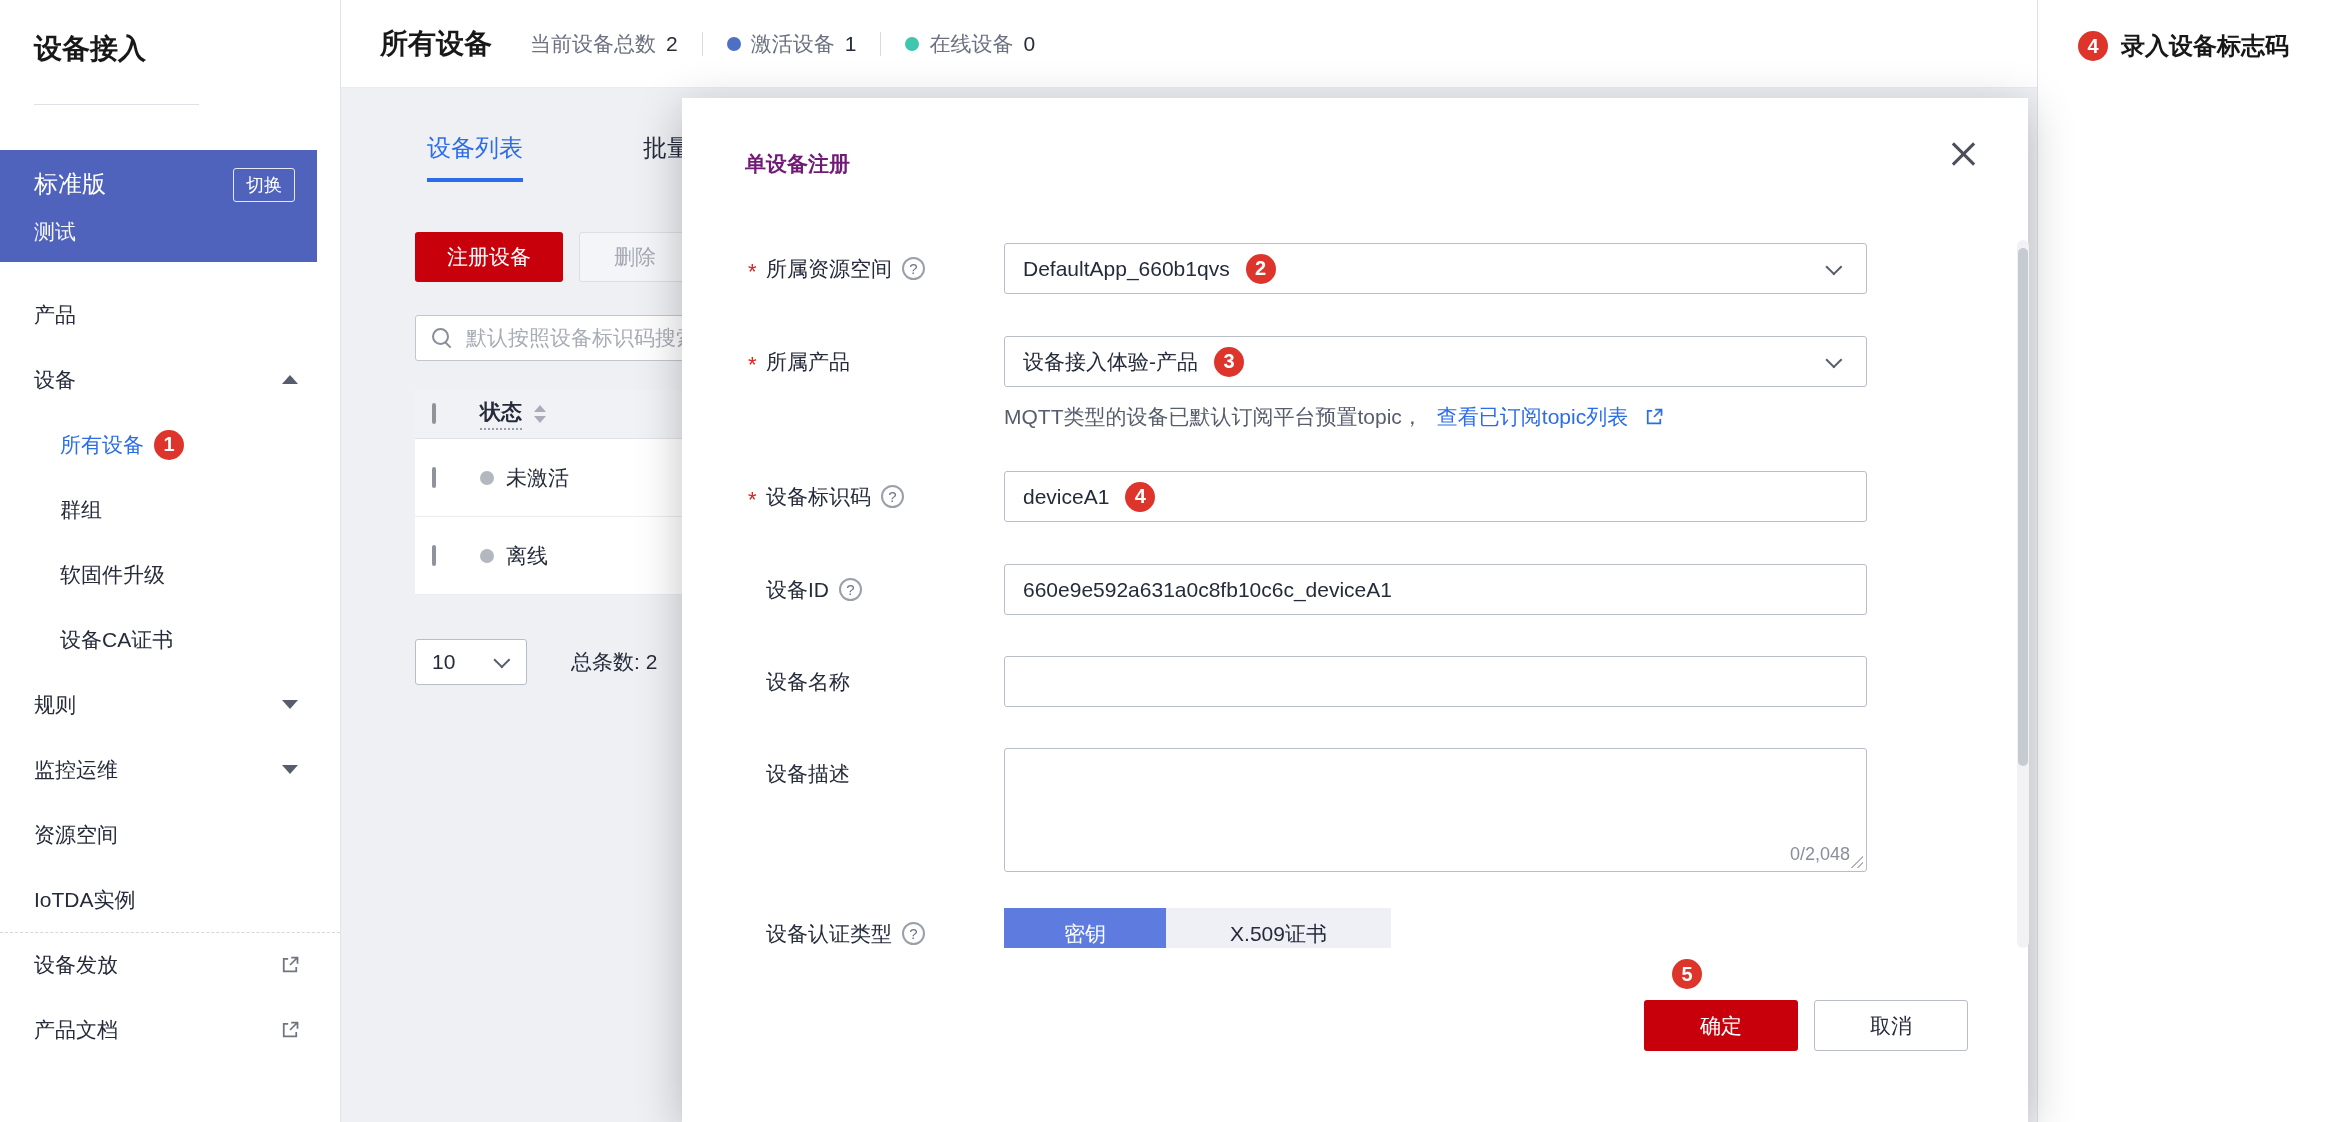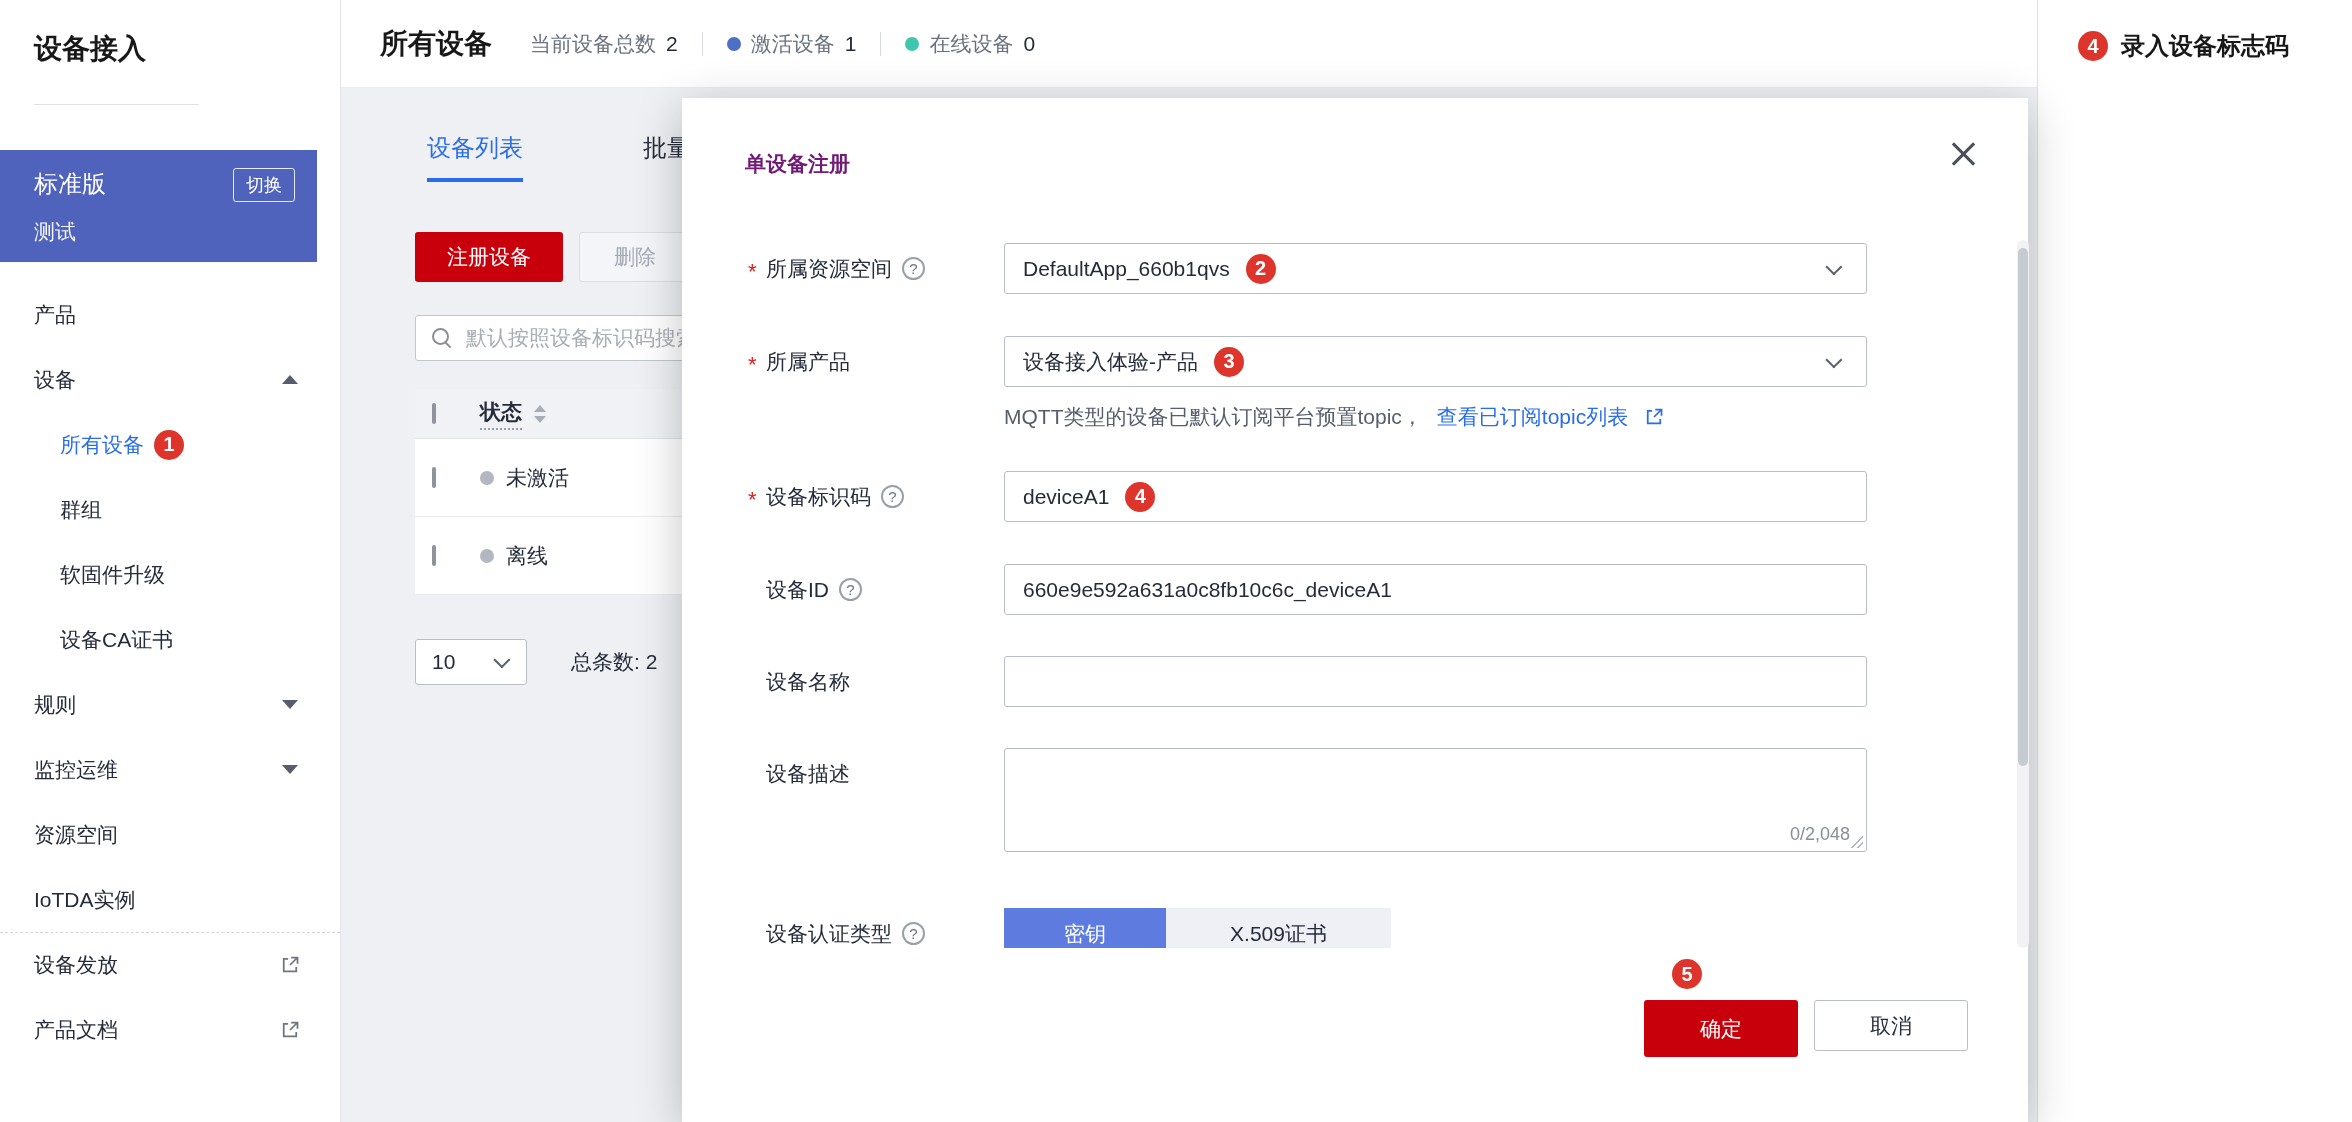--- a/index.html
+++ b/index.html
@@ -89,33 +89,33 @@
   .form-scroll { position:absolute; top:142px; left:0; right:0; height:708px; overflow:hidden; }
   .frow { position:absolute; left:0; width:100%; }
   .label-wrap { position:absolute; left:84px; top:0; height:51px; display:flex; align-items:center; font-size:21px; color:#252b3a; }
   .label-wrap.required::before { content:"*"; position:absolute; left:-18px; top:16px; color:#e02020; font-size:22px; }
   .help { width:23px; height:23px; border:2px solid #9aa0aa; border-radius:50%; display:inline-flex; align-items:center; justify-content:center; font-size:15px; color:#6e7480; margin-left:10px; flex:none; }
   .field { position:absolute; left:322px; width:863px; height:51px; background:#fff; border:1px solid #b9bdc7; border-radius:3px; display:flex; align-items:center; padding:0 18px; font-size:21px; color:#252b3a; }
   .field .num-badge { margin-left:16px; }
   .field .chev { margin-left:auto; margin-right:6px; }
   .mqtt-note { position:absolute; left:322px; top:163px; font-size:21px; color:#575d6c; display:flex; align-items:center; }
   .mqtt-link { color:#2b6de8; margin-left:14px; cursor:pointer; display:inline-flex; align-items:center; gap:16px; }
-  .textarea-field { position:absolute; left:322px; width:863px; height:104px; background:#fff; border:1px solid #b9bdc7; border-radius:3px; }
+  .textarea-field { position:absolute; left:322px; width:863px; height:124px; background:#fff; border:1px solid #b9bdc7; border-radius:3px; }
   .counter { position:absolute; right:16px; bottom:6px; font-size:18px; color:#8a8e99; }
   .resize-handle { position:absolute; right:3px; bottom:3px; width:14px; height:14px; background:repeating-linear-gradient(-45deg, transparent, transparent 3px, #b0b4bc 3px, #b0b4bc 4.5px); clip-path:polygon(100% 0, 100% 100%, 0 100%); }
   .auth-group { position:absolute; left:322px; top:668px; display:flex; }
   .auth-opt { height:51px; display:flex; align-items:center; justify-content:center; font-size:21px; cursor:pointer; }
   .auth-opt.selected { width:162px; background:#5e7ce0; color:#fff; }
   .auth-opt.plain { width:225px; background:#eef0f5; color:#252b3a; }
 
   .modal-scrollbar { position:absolute; left:1335px; top:142px; width:12px; height:708px; background:#f2f2f4; border-radius:6px; }
   .modal-scroll-thumb { position:absolute; left:1px; top:8px; width:10px; height:518px; background:#c6cad1; border-radius:5px; cursor:grab; }
 
   .footer-badge { position:absolute; left:990px; top:861px; }
-  .btn-ok { position:absolute; left:962px; top:902px; width:154px; height:57px; background:#c7000b; color:#fff; font-size:21px; border:none; border-radius:3px; cursor:pointer; }
+  .btn-ok { position:absolute; left:962px; top:902px; width:154px; height:51px; background:#c7000b; color:#fff; font-size:21px; border:none; border-radius:3px; cursor:pointer; }
   .btn-cancel { position:absolute; left:1132px; top:902px; width:154px; height:51px; background:#fff; color:#252b3a; font-size:21px; border:1px solid #b9bdc7; border-radius:3px; cursor:pointer; }
 </style>
 </head>
 <body>
 
 <div class="app">
 
   <aside class="sidebar">
     <div class="sb-title">设备接入</div>
     <div class="sb-divider"></div>

